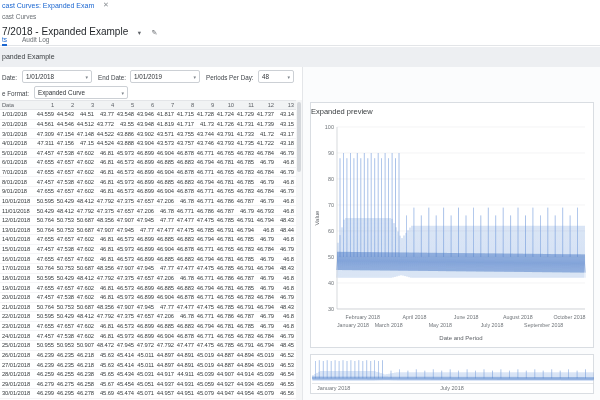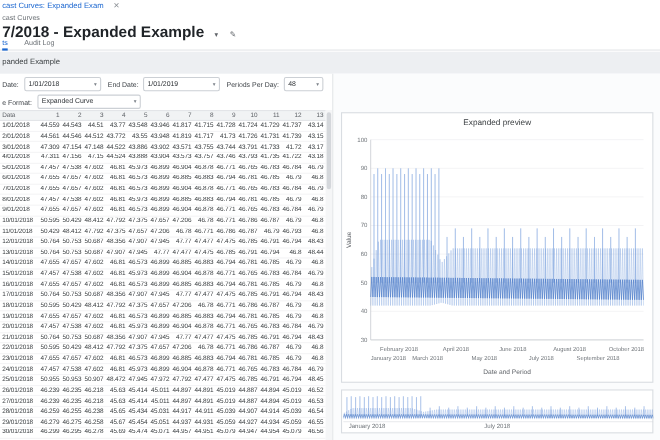--- a/index.html
+++ b/index.html
@@ -6,21 +6,21 @@
   html,body{width:600px;height:400px;overflow:hidden;background:#fff;
     font-family:"Liberation Sans",sans-serif;color:#202124}
   .app{position:relative;width:600px;height:400px;background:#fff}
 
   
   .doc-tab{position:absolute;left:2px;top:2px;font-size:7px;color:#1a66d0;white-space:nowrap}
   .close{position:absolute;left:103px;top:1px;font-size:7px;color:#8a8f94;cursor:pointer}
   .crumb{position:absolute;left:2px;top:13px;font-size:6.5px;color:#6b7075}
 
   .titlerow{position:absolute;left:2px;top:21px;height:12px;white-space:nowrap}
-  .title{font-size:14px;font-weight:bold;color:#1f2327}
+  .title{font-size:10px;font-weight:normal;color:#1f2327}
   .chev{font-size:6.5px;color:#5f6368;margin-left:5px}
   .pencil{font-size:7px;color:#5f6368;margin-left:6px}
 
   .tabbar{position:absolute;left:0;top:34px;width:600px;height:12px;border-bottom:1px solid #e3e5e8}
   .tab{position:absolute;top:0;height:12px;font-size:6.5px;color:#6b7075;line-height:11px}
   .tab.active{color:#1a66d0;border-bottom:2px solid #1a66d0}
 
   .band{position:absolute;left:0;top:47px;width:600px;height:20px;background:#edeff2}
   .band span{position:absolute;left:2px;top:6px;font-size:7px;color:#3c4043}
 
@@ -43,21 +43,21 @@
   .cnum{width:20px;text-align:right;padding-right:2px}
 
   .vscroll{position:absolute;left:296px;top:100px;width:6px;height:300px;background:#f5f6f7}
   .vthumb{position:absolute;left:1px;top:2px;width:4px;height:70px;background:#d4d7db;border-radius:2px}
 
   
   .rightpane{position:absolute;left:302px;top:67px;width:298px;height:333px;background:#fbfcfd;
     border-left:1px solid #e4e6e9}
   .chartpanel{position:absolute;left:310px;top:102px;width:284px;height:246px;background:#fff;
     border:1px solid #d9dde2}
-  .charttitle{text-align:center;font-size:7.5px;color:#3c4043;padding-top:4px;height:16px}
+  .charttitle{text-align:left;font-size:7.5px;color:#3c4043;padding-top:4px;height:16px}
   .navpanel{position:absolute;left:310px;top:354px;width:284px;height:40px;background:#fff;
     border:1px solid #d9dde2}
   .navpanel svg{position:absolute;left:1px;top:3px}
   .navl{position:absolute;left:6px;bottom:2px;font-size:5.5px;color:#70757a}
   .navc{position:absolute;left:50%;transform:translateX(-50%);bottom:2px;font-size:5.5px;color:#70757a}
 </style>
 </head>
 <body>
 
 <div class="app">

